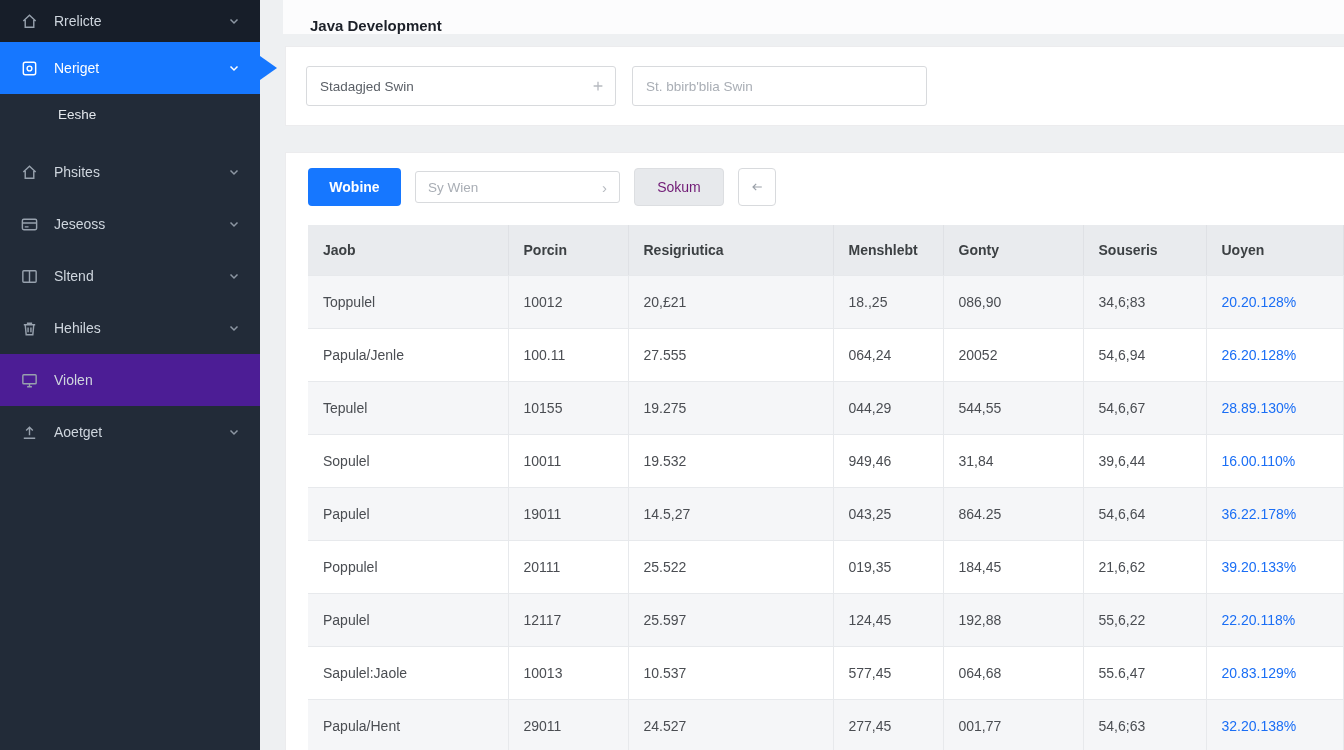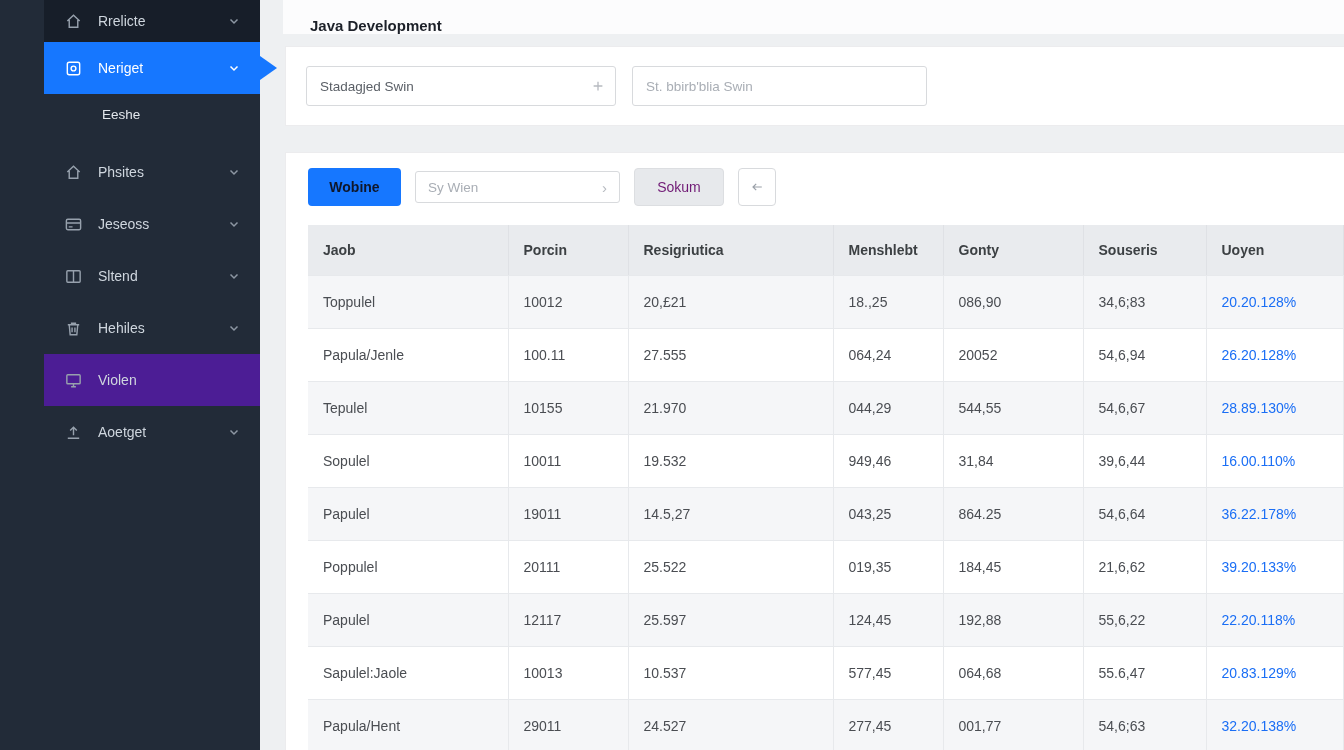--- a/index.html
+++ b/index.html
@@ -9,21 +9,20 @@
     background:#eef0f2;
     color:#3b3f45;
   }
   .app { display:flex; width:100%; height:100%; }
 
   
   .sidebar {
     width:260px; flex-shrink:0; background:#222b38; color:#c7cfd8;
     position:relative; z-index:5; display:flex; flex-direction:column;
     overflow:visible;
-    padding-left:44px;
   }
   .side-item {
     height:52px; display:flex; align-items:center; gap:15px;
     padding:0 20px; font-size:14px; cursor:pointer; position:relative;
     color:#cfd6de;
   }
   .side-item.first { background:#171e29; height:42px; }
   .side-item .icon { width:19px; height:19px; color:#97a1ad; display:inline-flex; }
   .side-item .chev { margin-left:auto; color:#8d97a3; display:inline-flex; }
   .side-item.active { background:#1677ff; color:#ffffff; }
@@ -72,21 +71,21 @@
     margin:26px 0 0 25px; background:#ffffff; flex:1;
     border:1px solid #ececee; border-right:none; border-bottom:none;
     padding:15px 0 0 22px; overflow:hidden;
   }
   .toolbar { display:flex; align-items:center; gap:14px; }
   .btn {
     height:38px; border-radius:4px; font-size:14px; cursor:pointer;
     border:none; font-family:"Liberation Sans", sans-serif;
     display:inline-flex; align-items:center; justify-content:center;
   }
-  .btn-primary { background:#1677ff; color:#0f172a; width:93px; font-weight:bold; }
+  .btn-primary { background:#1677ff; color:#ffffff; width:93px; font-weight:bold; }
   .btn-secondary { background:#e7e9ec; color:#701a75; width:90px; border:1px solid #dcdee1; }
   .btn-icon { background:#fff; border:1px solid #d8dadd; width:38px; color:#9aa0a8; }
   .tb-dropdown {
     width:205px; height:32px; border:1px solid #d8dadd; border-radius:3px;
     display:flex; align-items:center; padding:0 12px; color:#a9aeb5;
     font-size:13.5px; cursor:pointer; background:#fff;
   }
   .tb-dropdown .dd-chev { margin-left:auto; color:#b6bac0; font-size:15px; }
 
   table { border-collapse:collapse; table-layout:fixed; width:100%; margin-top:19px; }
@@ -296,21 +295,21 @@
               <td>100.11</td>
               <td>27.555</td>
               <td>064,24</td>
               <td>20052</td>
               <td>54,6,94</td>
               <td class="link-cell">26.20.128%</td>
             </tr>
             <tr>
               <td>Tepulel</td>
               <td>10155</td>
-              <td>21.970</td>
+              <td>19.275</td>
               <td>044,29</td>
               <td>544,55</td>
               <td>54,6,67</td>
               <td class="link-cell">28.89.130%</td>
             </tr>
             <tr>
               <td>Sopulel</td>
               <td>10011</td>
               <td>19.532</td>
               <td>949,46</td>

